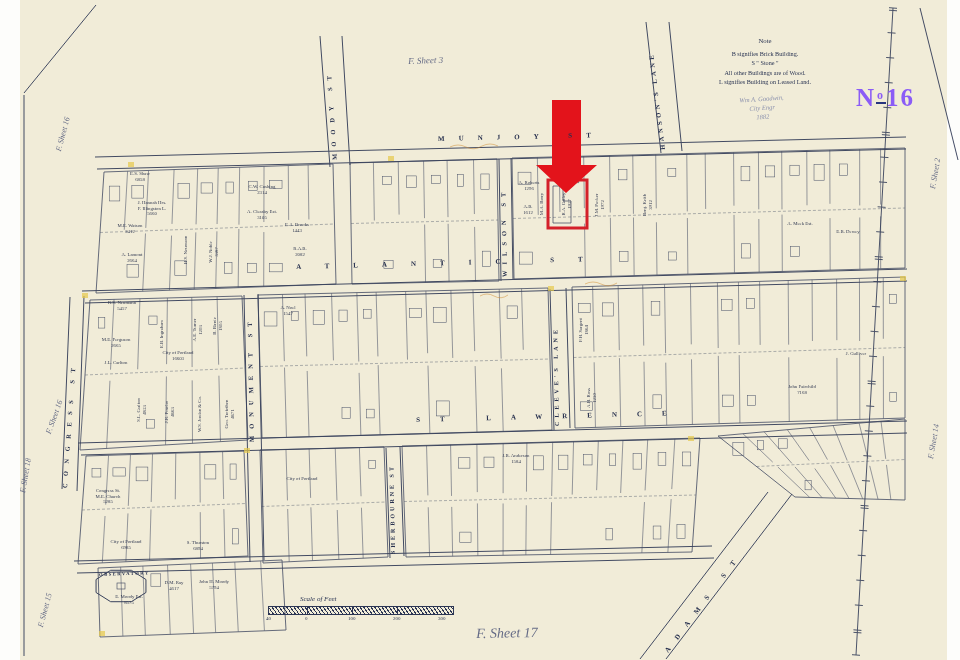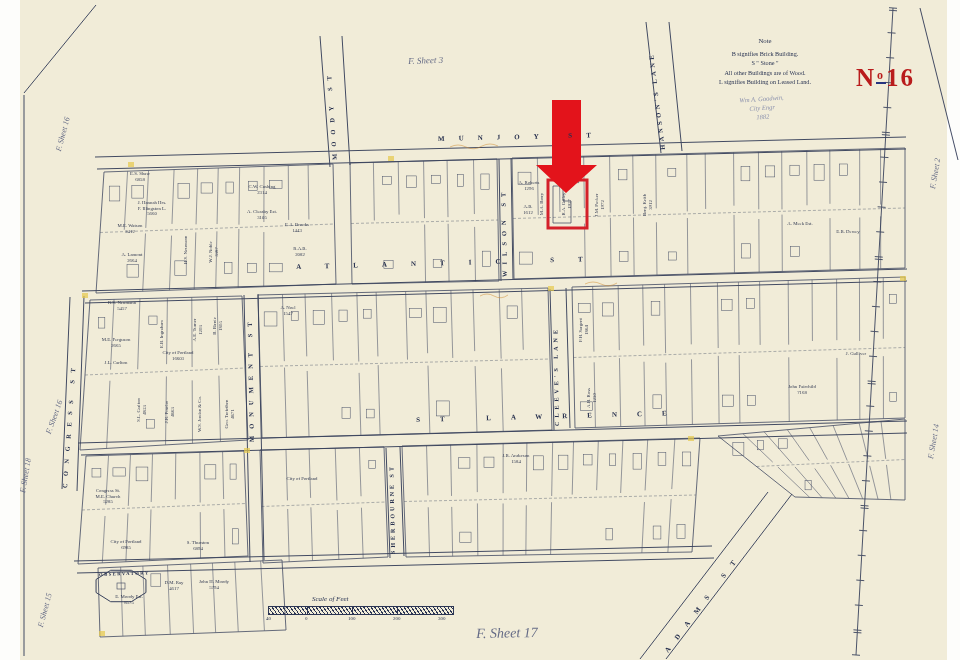--- a/index.html
+++ b/index.html
@@ -5,32 +5,32 @@
   html,body{margin:0;padding:0;background:#ffffff;}
   #sheet{position:relative;width:960px;height:660px;background:#f1ecd8;overflow:hidden;
          font-family:"Liberation Serif",serif;}
   .margin{position:absolute;top:0;height:660px;background:#fdfdfb;}
   #map-svg{position:absolute;left:0;top:0;}
   .lbl{position:absolute;color:#27304e;transform-origin:0 0;white-space:pre;line-height:1;}
   .street{font-weight:bold;}
   .parcel{position:absolute;color:#222b47;white-space:pre-line;text-align:center;
           line-height:1.15;transform-origin:50% 50%;opacity:.92;}
   .ref{position:absolute;color:#4d5578;font-style:italic;transform-origin:0 0;white-space:pre;opacity:.85;}
-  #plate-number{position:absolute;left:856px;top:64px;color:#b91c1c;font-weight:bold;
+  #plate-number{position:absolute;left:856px;top:84px;color:#8b5cf6;font-weight:bold;
     font-size:25px;letter-spacing:2px;font-family:"Liberation Serif",serif;}
   #plate-number .sup{font-size:12px;vertical-align:7px;border-bottom:2px solid #27357f;padding:0 1px;}
   #notes{position:absolute;left:684px;top:36px;width:162px;text-align:center;font-size:6.2px;
          color:#2c3654;line-height:1.55;}
   #notes .nt{margin-bottom:2px;}
   #signature{position:absolute;left:740px;top:95px;font-size:6.5px;font-style:italic;color:#8a90ad;
              line-height:1.35;transform:rotate(-4deg);text-align:center;}
   #scalebar{position:absolute;left:268px;top:606px;width:184px;height:7px;border:1px solid #2c3654;
     background:repeating-linear-gradient(55deg,#2c3654 0 1px,rgba(0,0,0,0) 1px 3px);}
   #scalebar .seg{position:absolute;top:-1px;width:1px;height:9px;background:#2c3654;}
-  #scale-label{position:absolute;left:312px;top:595px;font-size:7px;font-style:italic;color:#2c3654;}
+  #scale-label{position:absolute;left:300px;top:595px;font-size:7px;font-style:italic;color:#2c3654;}
   .tick-num{position:absolute;top:616px;font-size:5px;color:#2c3654;}
   .corner-mark{position:absolute;width:6px;height:5px;background:#e6c94c;opacity:.7;}
 </style>
 </head>
 <body>
 
 <div id="sheet">
   <div class="margin" style="left:0;width:20px;"></div>
   <div class="margin" style="left:947px;width:13px;"></div>
 

